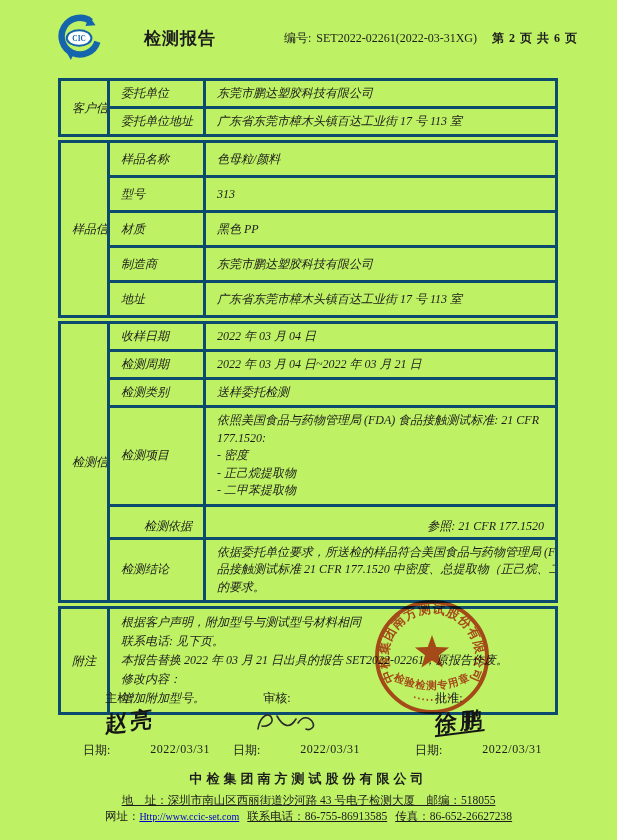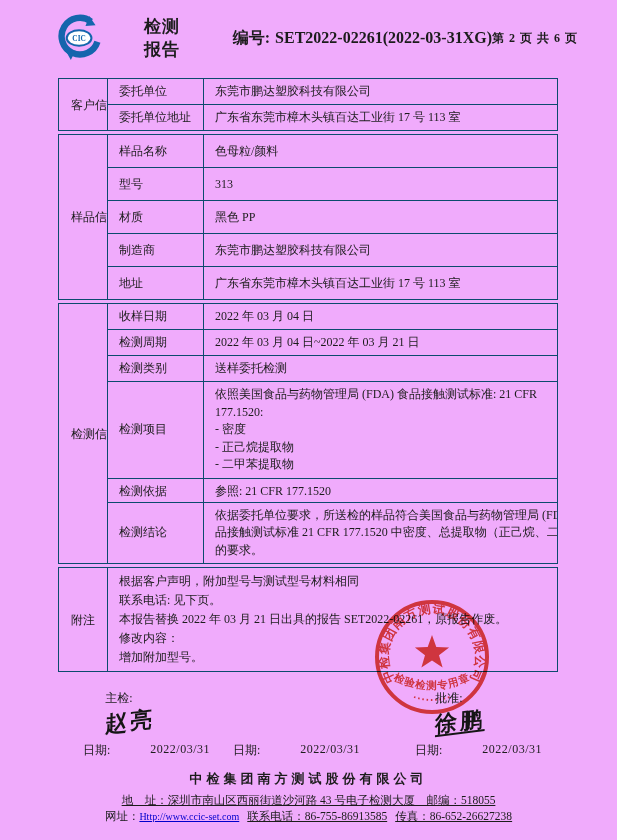--- a/index.html
+++ b/index.html
@@ -1,38 +1,38 @@
 <!DOCTYPE html>
 <html><head>
 <meta charset="utf-8">
 <style>
   html,body{margin:0;padding:0;background:#ffffff;}
-  .page{position:relative;width:617px;height:840px;background:#f0abfc;overflow:hidden;
+  .page{position:relative;width:617px;height:840px;background:#bef264;overflow:hidden;
         font-family:"Liberation Serif","DejaVu Serif",serif;color:#1c1c1c;}
 
   
   .hdr{position:absolute;left:58px;top:12px;width:520px;height:52px;display:flex;align-items:center;}
   .logo{width:44px;height:48px;flex:0 0 auto;}
   .hdr-title{font-size:17px;font-weight:bold;margin-left:42px;letter-spacing:1px;}
-  .hdr-no{font-size:16px;font-weight:bold;margin-left:50px;white-space:nowrap;}
+  .hdr-no{font-size:12px;font-weight:normal;margin-left:68px;white-space:nowrap;}
   .hdr-no .lbl{margin-right:5px;}
   .hdr-pages{font-size:12px;font-weight:bold;margin-left:auto;white-space:nowrap;letter-spacing:1px;}
 
   
   .tables{position:absolute;left:58px;top:78px;width:500px;}
   table.sec{border-collapse:collapse;width:500px;table-layout:fixed;margin-bottom:3px;}
-  table.sec td{border:1px solid #0c4a6e;font-size:12px;padding:4px 11px;vertical-align:middle;
-               overflow:hidden;white-space:nowrap;}
+  table.sec td{border:3px solid #0c4a6e;font-size:12px;padding:4px 11px;vertical-align:middle;
+               overflow:hidden;white-space:nowrap;font-style:italic;}
   td.g{text-align:center;padding:4px 2px;white-space:normal;}
   td.g .gt{display:inline-block;width:2em;line-height:2;}
   td.multi{white-space:normal;padding-top:3px;padding-bottom:3px;}
   td.multi div{line-height:17.5px;white-space:nowrap;}
   tr.r26>td{height:17px;}
   tr.r33>td{height:24px;}
-  tr.r18>td{height:10px;padding-top:4px;padding-bottom:2px;}
+  tr.r18>td{height:10px;padding-top:11px;padding-bottom:2px;text-align:right;}
   td.notes div{line-height:19px;}
 
   
   .sig-col{position:absolute;top:690px;display:flex;align-items:center;font-size:12px;flex-direction:column;}
   .sig-col .role{flex:0 0 auto;}
   .sig-hand{font-size:22px;font-weight:bold;letter-spacing:3px;margin-left:22px;
             transform:rotate(-7deg) skewX(-8deg);display:inline-block;color:#151515;}
   .sig-hand.underl{text-decoration:underline;text-underline-offset:3px;}
   .scribble{margin-left:18px;}
   .date-col{position:absolute;top:742px;display:flex;font-size:12px;gap:8px;}
@@ -187,20 +187,31 @@
         </td>
       </tr>
     </tbody>
       </table>
   </div>
 
   <div class="sig-col" style="left:83px">
     <span class="role">主检:</span>
     <span class="sig-hand">赵亮</span>
   </div>
+  <div class="sig-col" style="left:232px">
+    <span class="role">审核:</span>
+    <svg class="scribble" width="72" height="34" viewBox="0 0 72 34">
+      <g fill="none" stroke="#2a2a2a" stroke-width="1.6" stroke-linecap="round">
+        <path d="M8 22 C 10 8, 20 4, 22 12 C 23 17, 16 20, 12 19"></path>
+        <path d="M27 9 C 33 20, 40 22, 46 12"></path>
+        <path d="M48 16 C 53 8, 60 10, 63 16 C 65 20, 60 24, 56 22"></path>
+      </g>
+    </svg>
+    <span class="sig-hand"></span>
+  </div>
   <div class="sig-col" style="left:413px">
     <span class="role">批准:</span>
     <span class="sig-hand underl">徐鹏</span>
   </div>
 
   <div class="date-col" style="left:83px">
     <span>日期:</span>
     <span class="dt">2022/03/31</span>
   </div>
   <div class="date-col" style="left:233px">

